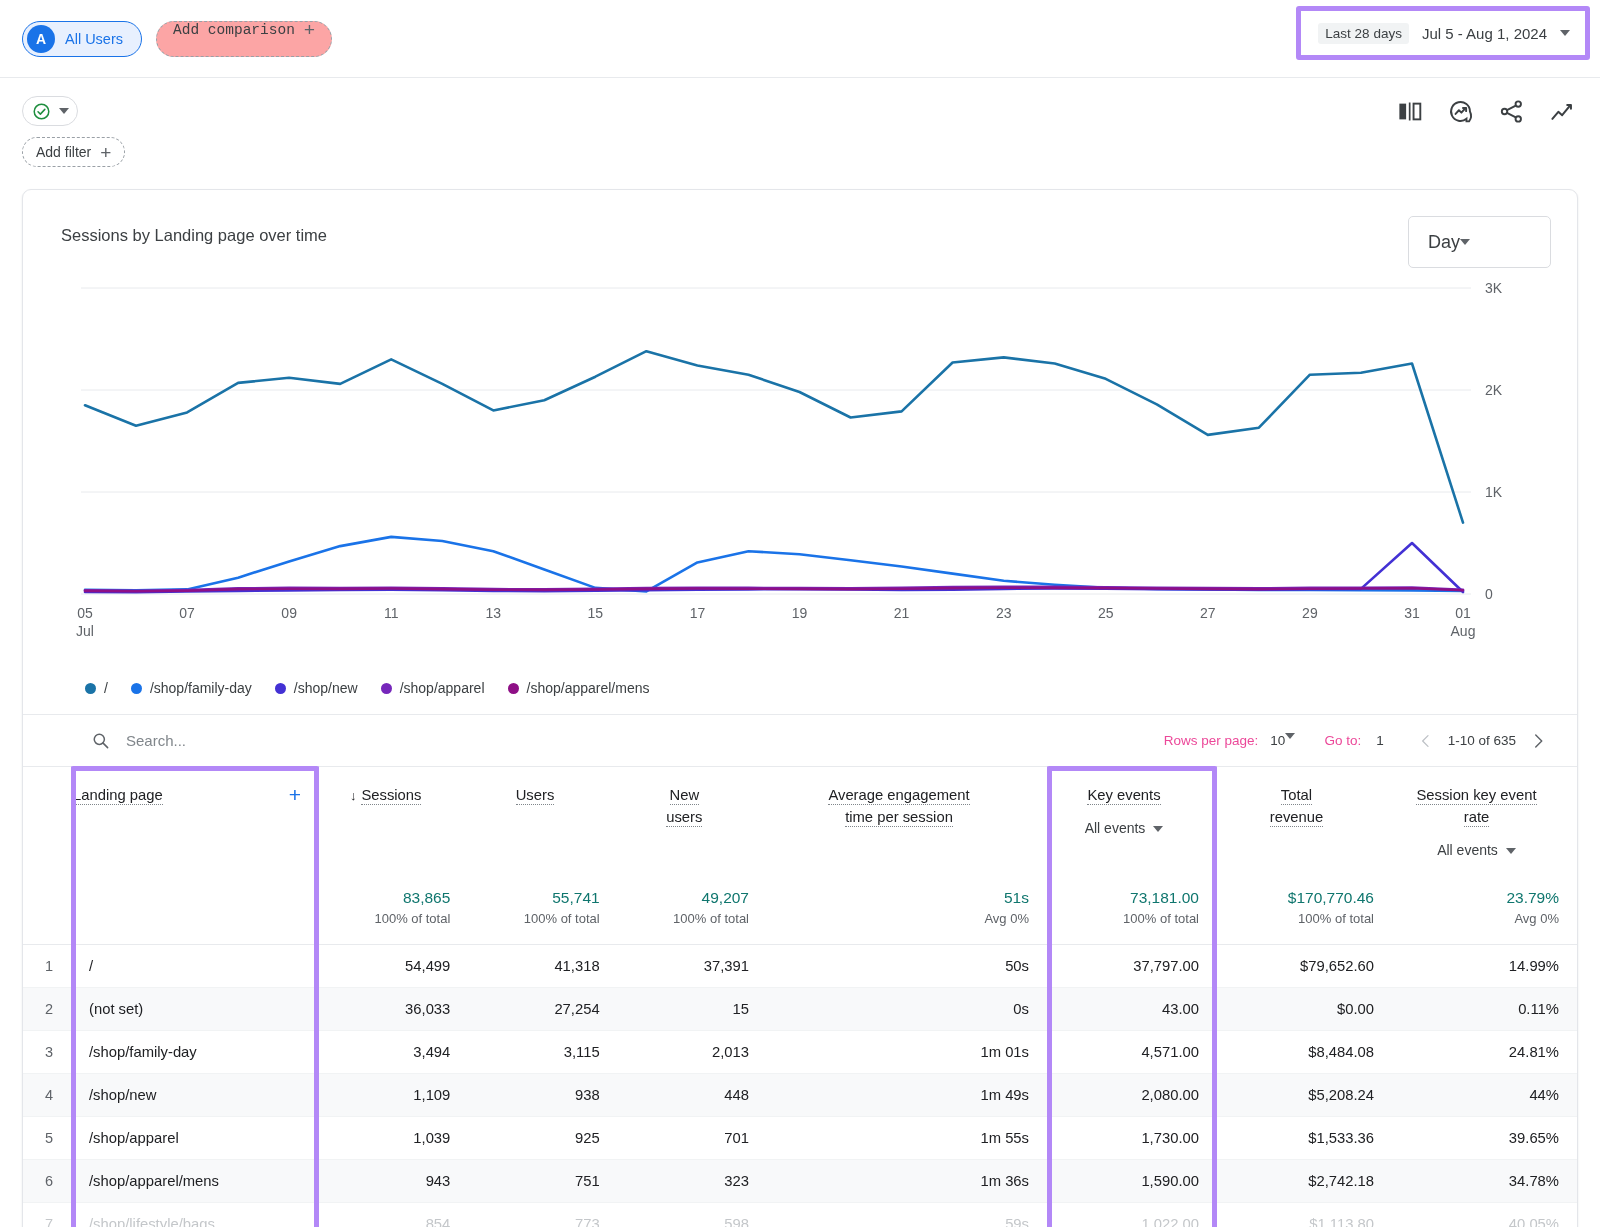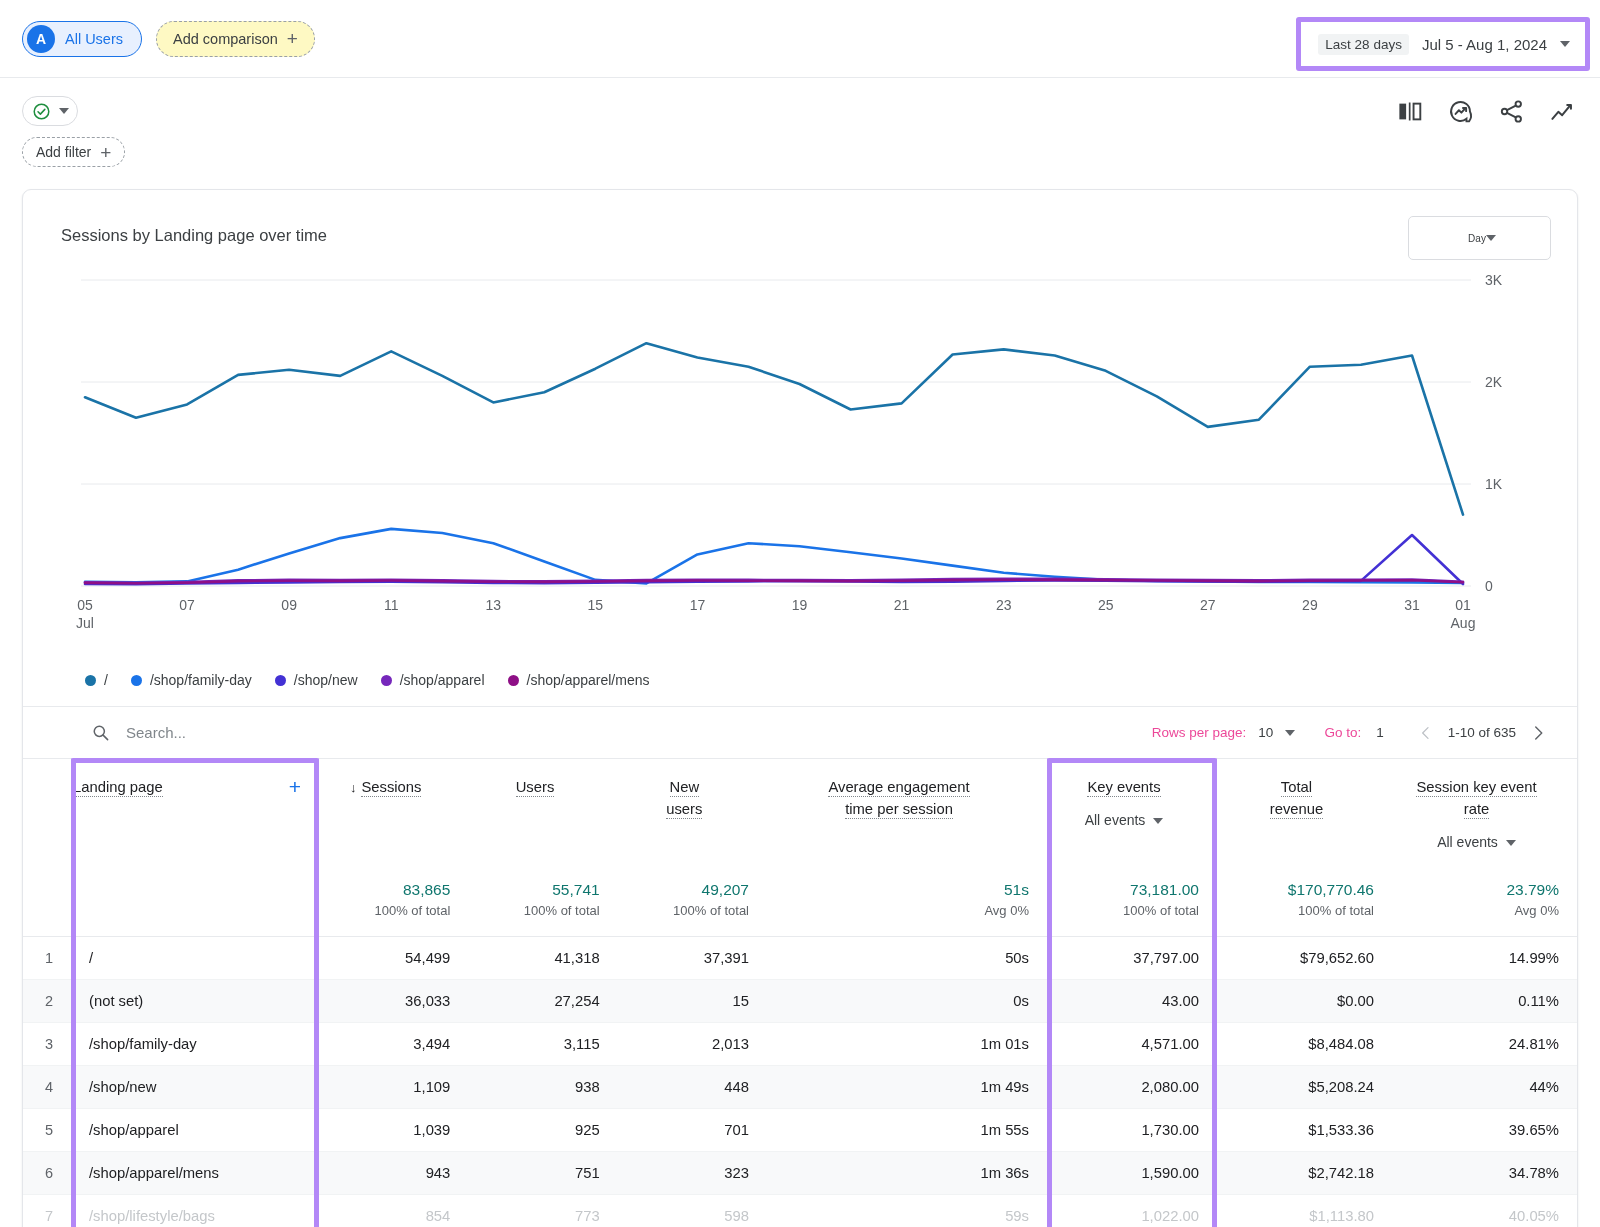--- a/index.html
+++ b/index.html
@@ -28,30 +28,31 @@
     background: #e8f0fe; color: #1a73e8;
     font-size: 14.5px;
   }
   .avatar-a {
     width: 28px; height: 28px; border-radius: 50%;
     background: #1a73e8; color: #fff;
     display: flex; align-items: center; justify-content: center;
     font-size: 14px; font-weight: bold;
   }
   .chip-dashed {
-    display: inline-flex; align-items: center; gap: 9px;
+    display: inline-flex; align-items: flex-start; gap: 9px;
     height: 36px; padding: 0 16px;
     border: 1px dashed #9aa0a6; border-radius: 18px;
-    background: #fef9c3; color: #3c4043; font-size: 14.5px;
+    background: #fca5a5; color: #3c4043; font-size: 14.5px;
     white-space: nowrap;
+    font-family: Liberation Mono, monospace;
   }
   .plus-glyph { font-size: 19px; font-weight: 300; line-height: 1; color: #5f6368; }
 
   .daterange-highlight {
-    position: absolute; right: 10px; top: 17px;
+    position: absolute; right: 10px; top: 6px;
     border: 5px solid #b388f7; border-radius: 3px;
     padding: 1px;
     background: #fff;
     text-align: center;
   }
   .daterange {
     display: flex; align-items: center; gap: 13px;
     height: 42px; padding: 0 14px 0 16px;
     font-size: 15px; color: #3c4043; white-space: nowrap;
   }
@@ -98,24 +99,24 @@
     box-shadow: 0 1px 2px rgba(60,64,67,0.12);
     height: 1060px;
     overflow: hidden;
   }
   .chart-head {
     display: flex; align-items: flex-start; justify-content: space-between;
     padding: 26px 26px 0 38px;
   }
   .chart-title { font-size: 16.5px; color: #3c4043; padding-top: 10px; }
   .day-select {
-    display: flex; align-items: center; justify-content: center;
-    width: 143px; height: 44px; padding: 0 14px 0 19px;
+    display: flex; align-items: center; justify-content: flex-start;
+    width: 143px; height: 52px; padding: 0 14px 0 19px;
     border: 1px solid #dadce0; border-radius: 5px;
-    font-size: 10px; color: #3c4043; background: #fff;
+    font-size: 18px; color: #3c4043; background: #fff;
   }
 
   .chartbox { position: relative; height: 400px; margin: 8px 0 0 0; }
   .chartbox svg { display: block; }
 
   .legend {
     display: flex; align-items: center; gap: 9px;
     padding: 4px 0 0 62px; font-size: 14px; color: #3c4043;
     flex-wrap: nowrap;
   }
@@ -132,21 +133,21 @@
   }
   .search-left { display: flex; align-items: center; gap: 16px; flex: 1; }
   .search-ic { width: 19px; height: 19px; color: #5f6368; flex: none; }
   .search-input {
     border: none; outline: none; font-size: 15px; color: #3c4043;
     font-family: "Liberation Sans", sans-serif; width: 320px; background: transparent;
   }
   .search-input::placeholder { color: #80868b; }
   .pager { display: flex; align-items: center; gap: 9px; font-size: 13.5px; color: #3c4043; white-space: nowrap; }
   .pager .lbl { color: #ec4899; }
-  .pg-sel { display: inline-flex; align-items: center; gap: 12px; margin-left: 3px; }
+  .pg-sel { display: inline-flex; align-items: flex-start; gap: 0; margin-left: 3px; }
   .goto-val { margin-left: 6px; }
   .arrow-btn { width: 26px; height: 26px; display: flex; align-items: center; justify-content: center; color: #5f6368; }
   .arrow-btn.dim { color: #bdc1c6; }
   .gap-l { margin-left: 20px; }
 
   
   table { width: 100%; border-collapse: collapse; table-layout: fixed; }
   th, td { font-size: 14.8px; color: #202124; font-weight: 400; }
   th { vertical-align: top; padding: 17px 18px 12px 2px; line-height: 1.5; }
   td { padding: 13px 18px; }

